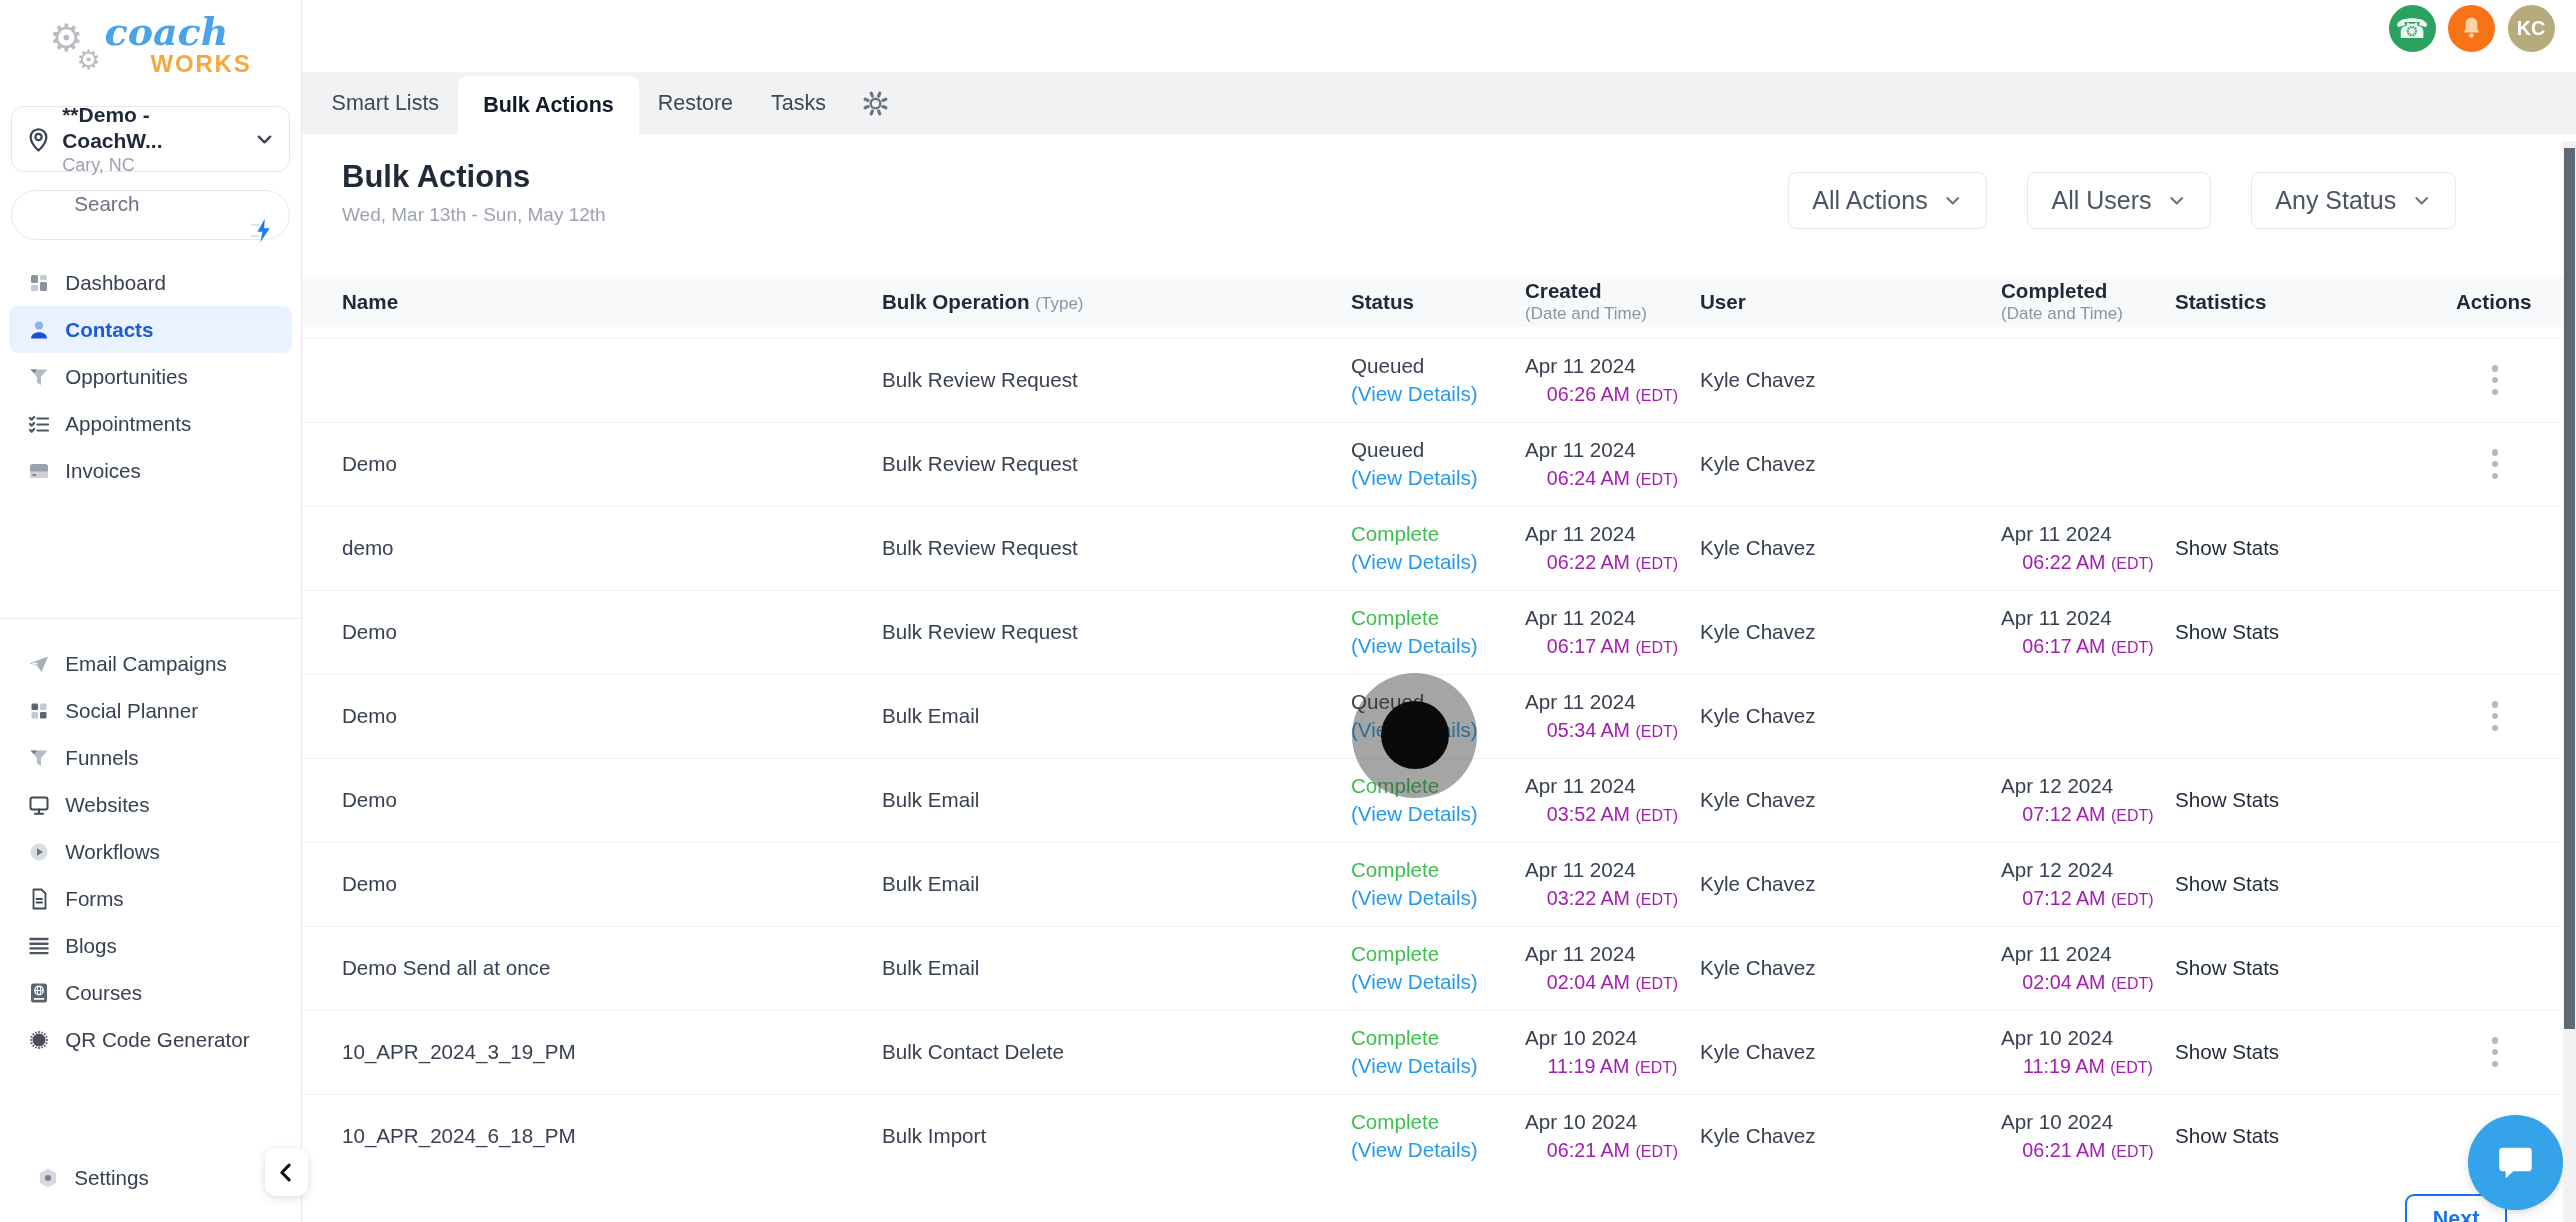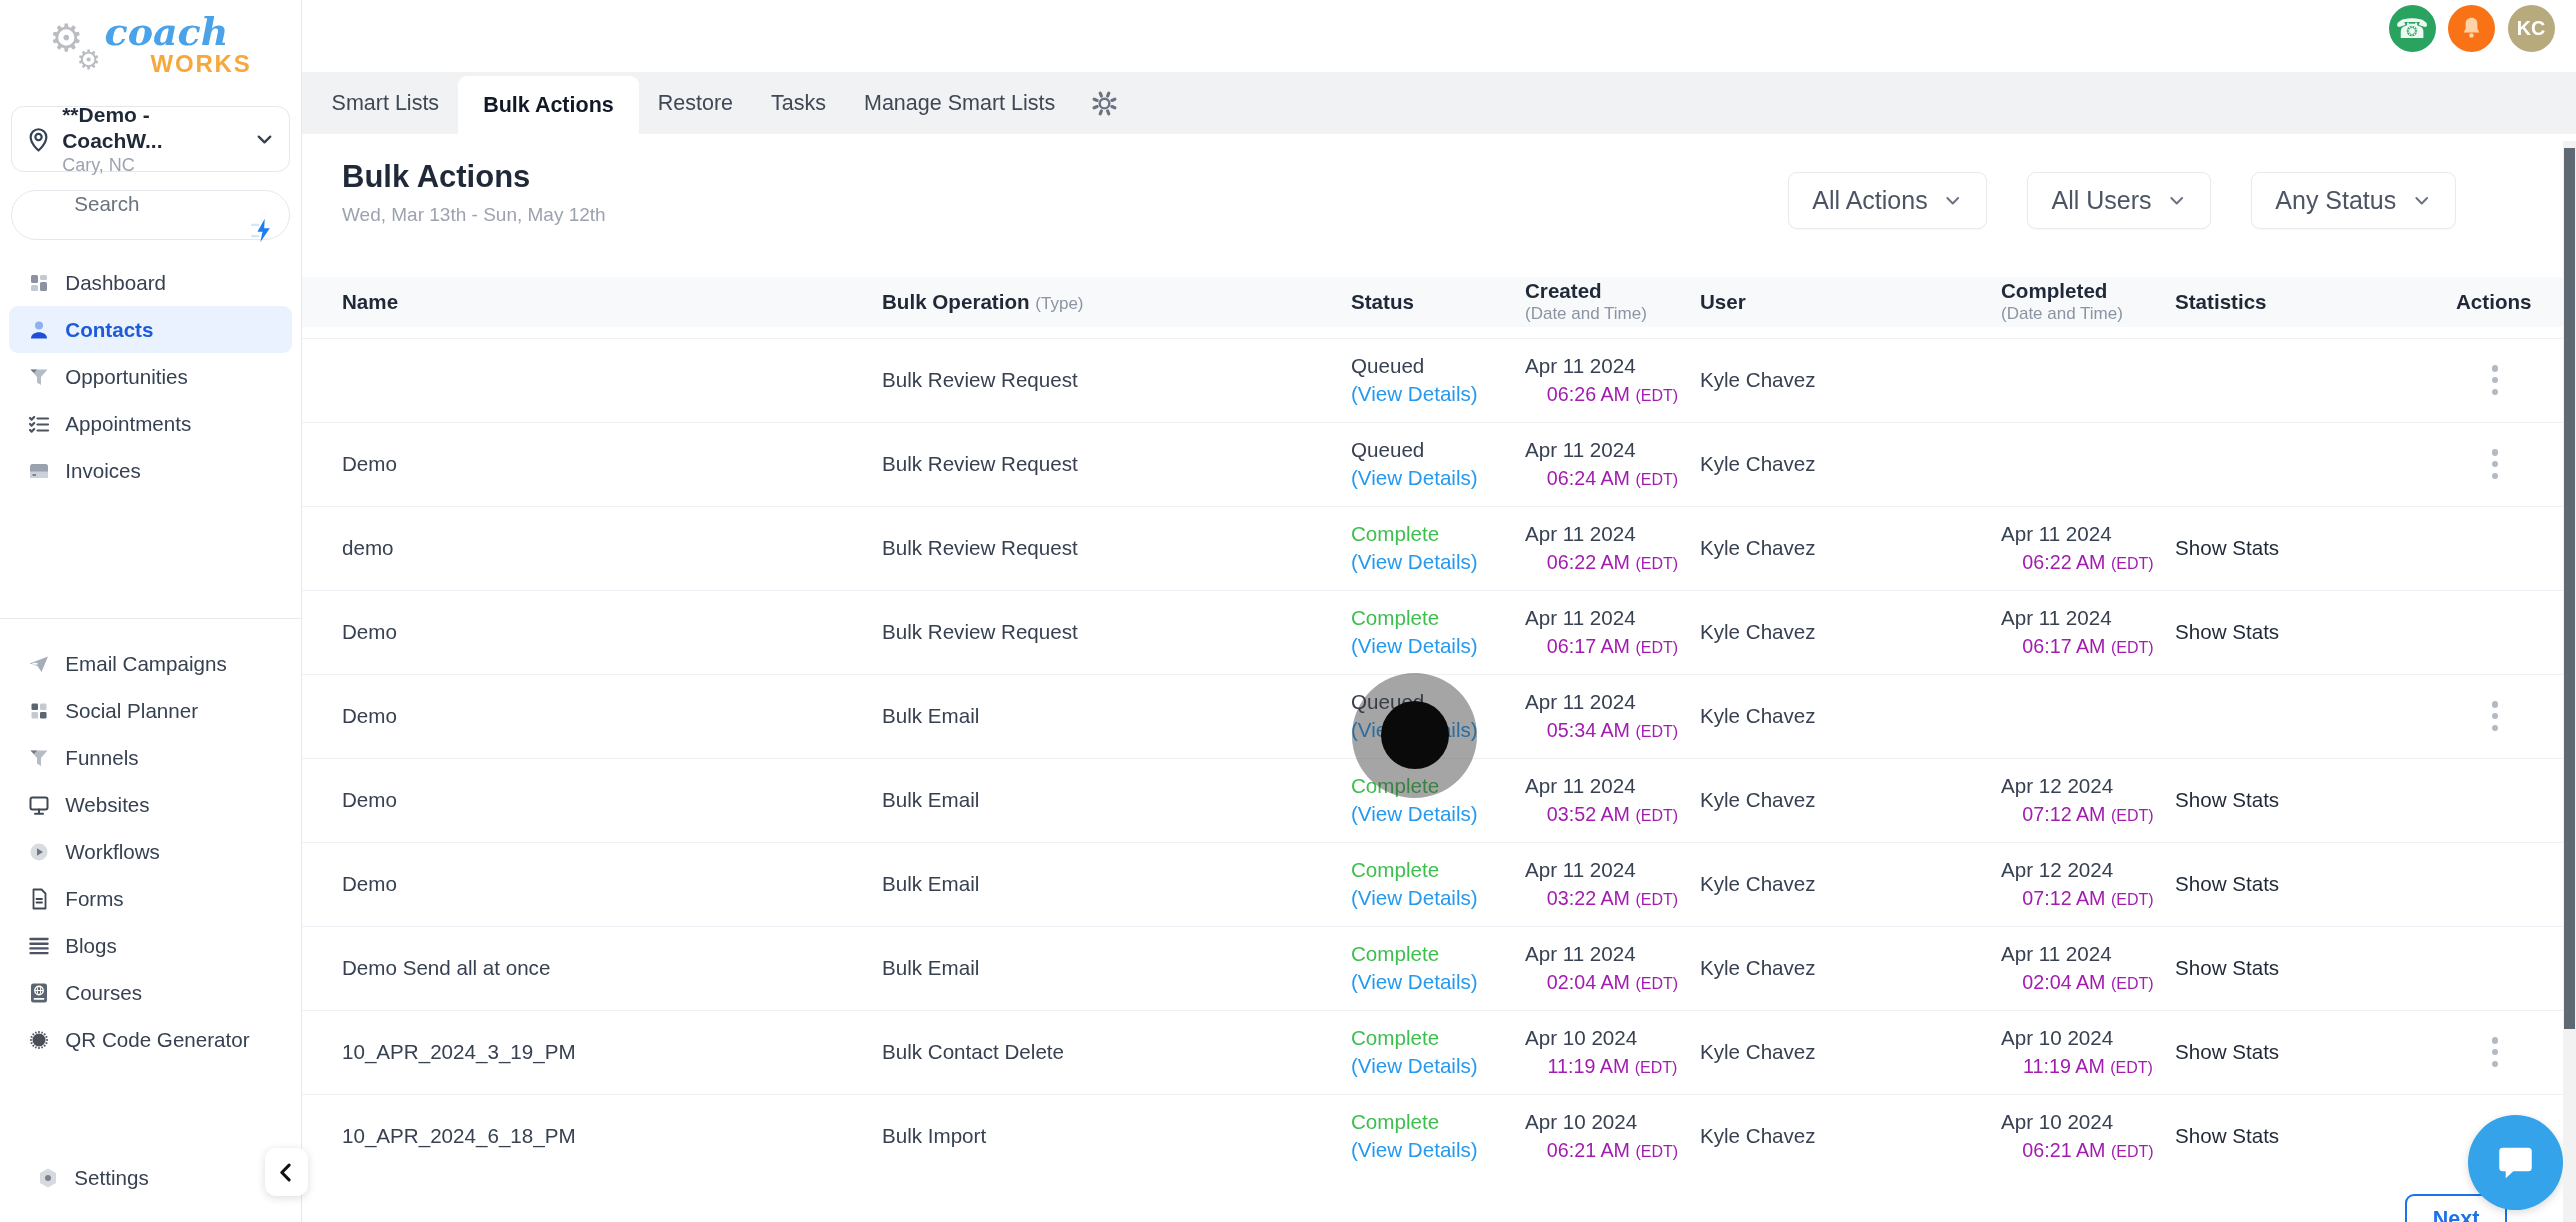--- a/index.html
+++ b/index.html
@@ -352,21 +352,20 @@
           <span>KC</span>
         </div>
       </div>
     </div>
 
     <div class="tabbar">
         <div class="tab">Smart Lists</div>
         <div class="tab active">Bulk Actions</div>
         <div class="tab">Restore</div>
         <div class="tab">Tasks</div>
-        <div class="tab">Manage Smart Lists</div>
         <div class="tab-gear">
           <span style="width:29px;height:29px;display:inline-block"><svg viewBox="0 0 24 24" fill="none" stroke="#6b7280" stroke-width="2" stroke-linecap="round">
               <circle cx="12" cy="12" r="4"></circle>
               <g stroke-width="2.6">
                 <line x1="18.097604914574493" y1="14.525710653609593" x2="20.59207965235497" y2="15.558955920995334"></line>
                 <line x1="14.525710653609593" y1="18.097604914574493" x2="15.558955920995336" y2="20.59207965235497"></line>
                 <line x1="9.474289346390409" y1="18.097604914574493" x2="8.441044079004666" y2="20.59207965235497"></line>
                 <line x1="5.902395085425508" y1="14.525710653609593" x2="3.4079203476450335" y2="15.558955920995336"></line>
                 <line x1="5.902395085425507" y1="9.474289346390409" x2="3.4079203476450317" y2="8.441044079004666"></line>
                 <line x1="9.474289346390403" y1="5.90239508542551" x2="8.441044079004659" y2="3.4079203476450353"></line>

